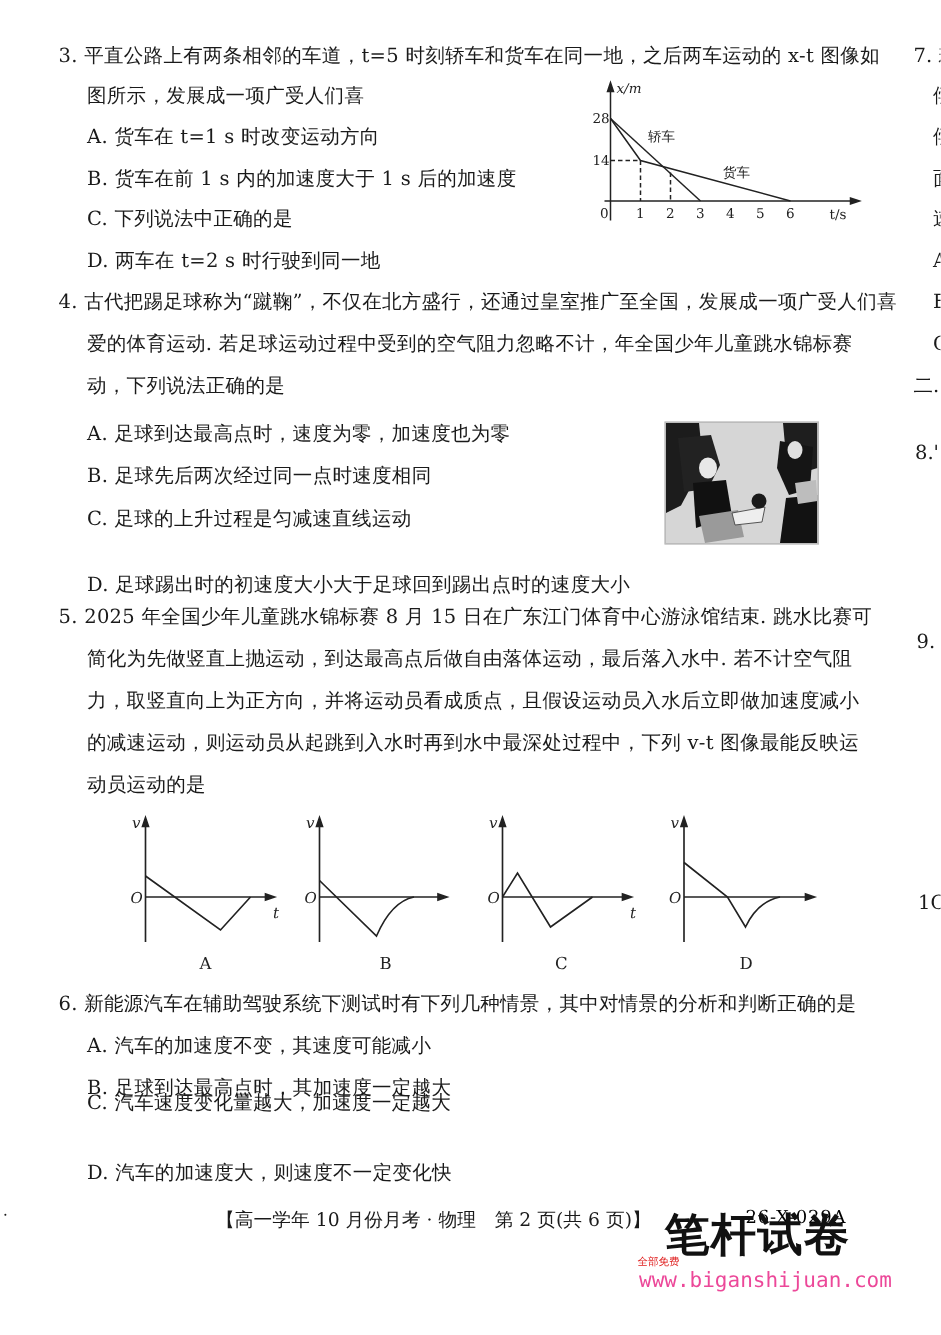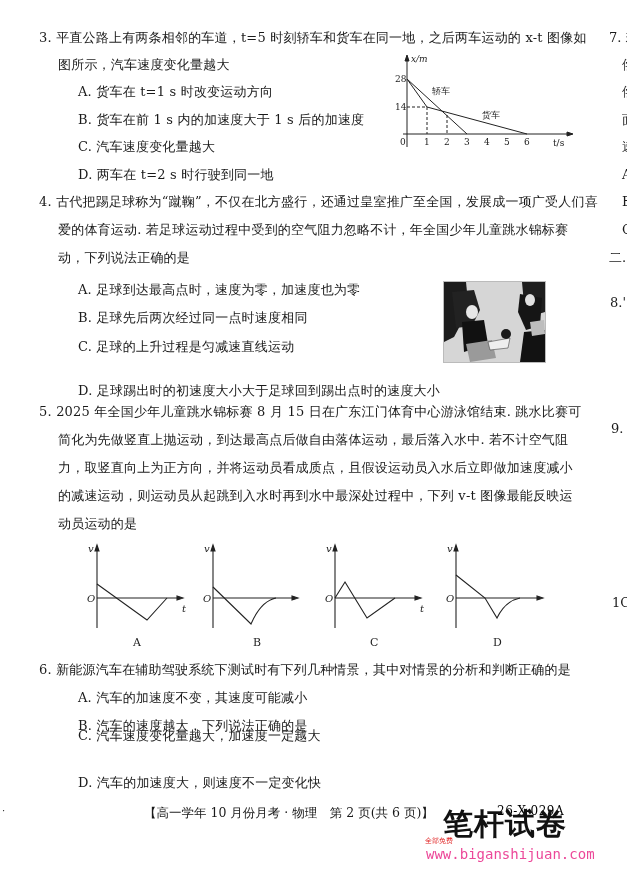--- a/index.html
+++ b/index.html
@@ -4,40 +4,40 @@
 <style>
   html, body { margin: 0; padding: 0; }
   body {
     width: 627px; height: 890px; overflow: hidden; position: relative;
     background: #ffffff; color: #1a1a1a;
     font-family: "DejaVu Serif", "Liberation Serif", serif;
   }
   .line { position: absolute; font-size: 13px; line-height: 18px; white-space: nowrap; letter-spacing: 0.2px; }
   .q { left: 39px; }
   .ind { left: 58px; }
-  .opt { left: 58px; margin-left: 20px; }
+  .opt { left: 58px; }
   .it { font-style: italic; }
   .fig { position: absolute; }
   .rcol { position: absolute; font-size: 13px; line-height: 18px; white-space: nowrap; }
   .footer { position: absolute; left: 144px; top: 804px; font-size: 12.5px; line-height: 18px; white-space: nowrap; }
   .code { position: absolute; left: 497px; top: 804px; font-size: 12px; color: #000000; letter-spacing: 0.5px; }
   .wm-big { position: absolute; left: 443px; top: 809px; font-family: Liberation Mono, monospace; font-size: 30px; line-height: 34px; font-weight: bold; color: #111; letter-spacing: 1px; }
   .wm-red { position: absolute; left: 425px; top: 836px; font-family: Liberation Sans, sans-serif; font-size: 7px; color: #e02020; }
   .wm-url { position: absolute; left: 426px; top: 846px; font-family: "DejaVu Sans Mono", "Liberation Mono", monospace; font-size: 14px; color: #ec4899; }
   .dot { position: absolute; left: 2px; top: 805px; font-size: 10px; }
   .photo { position: absolute; left: 443px; top: 281px; width: 101px; height: 80px; background: #cfcfcf; overflow: hidden; border: 1px solid #bbb; }
 </style>
 </head>
 <body>
 
 <div class="line q" style="top:29px">3. 平直公路上有两条相邻的车道，t=5 时刻轿车和货车在同一地，之后两车运动的 x-t 图像如</div>
-<div class="line ind" style="top:56px">图所示，汽车速度变化量越大</div>
+<div class="line ind" style="top:56px">图所示，发展成一项广受人们喜</div>
 <div class="line opt" style="top:83px">A. 货车在 t=1 s 时改变运动方向</div>
 <div class="line opt" style="top:111px">B. 货车在前 1 s 内的加速度大于 1 s 后的加速度</div>
-<div class="line opt" style="top:138px">C. 汽车速度变化量越大</div>
+<div class="line opt" style="top:138px">C. 下列说法中正确的是</div>
 <div class="line opt" style="top:166px">D. 两车在 t=2 s 时行驶到同一地</div>
 
 <svg class="fig" style="left:395px; top:52px;" width="180" height="100" viewBox="0 0 180 100">
   <g stroke="#222" stroke-width="1" fill="none">
     <line x1="12" y1="95" x2="12" y2="5"></line>
     <polygon points="12,3 10,9 14,9" fill="#222"></polygon>
     <line x1="8" y1="82" x2="176" y2="82"></line>
     <polygon points="178,82 172,80 172,84" fill="#222"></polygon>
 
     <line x1="12" y1="27" x2="72" y2="82"></line>
@@ -139,21 +139,21 @@
   <g font-family="DejaVu Serif, serif" font-size="11" fill="#222">
     <text x="48" y="103">A</text>
     <text x="168" y="103">B</text>
     <text x="285" y="103">C</text>
     <text x="408" y="103">D</text>
   </g>
 </svg>
 
 <div class="line q" style="top:661px">6. 新能源汽车在辅助驾驶系统下测试时有下列几种情景，其中对情景的分析和判断正确的是</div>
 <div class="line opt" style="top:689px">A. 汽车的加速度不变，其速度可能减小</div>
-<div class="line opt" style="top:717px">B. 汽车的速度越大，下列说法正确的是</div>
+<div class="line opt" style="top:717px">B. 足球到达最高点时，其加速度一定越大</div>
 <div class="line opt" style="top:727px">C. 汽车速度变化量越大，加速度一定越大</div>
 <div class="line opt" style="top:774px">D. 汽车的加速度大，则速度不一定变化快</div>
 
 <div class="rcol" style="left:609px; top:29px;">7. 若</div>
 <div class="rcol" style="left:622px; top:56px;">偿</div>
 <div class="rcol" style="left:622px; top:83px;">偿</div>
 <div class="rcol" style="left:622px; top:111px;">面</div>
 <div class="rcol" style="left:622px; top:138px;">速</div>
 <div class="rcol" style="left:622px; top:166px;">A</div>
 <div class="rcol" style="left:622px; top:193px;">E</div>

